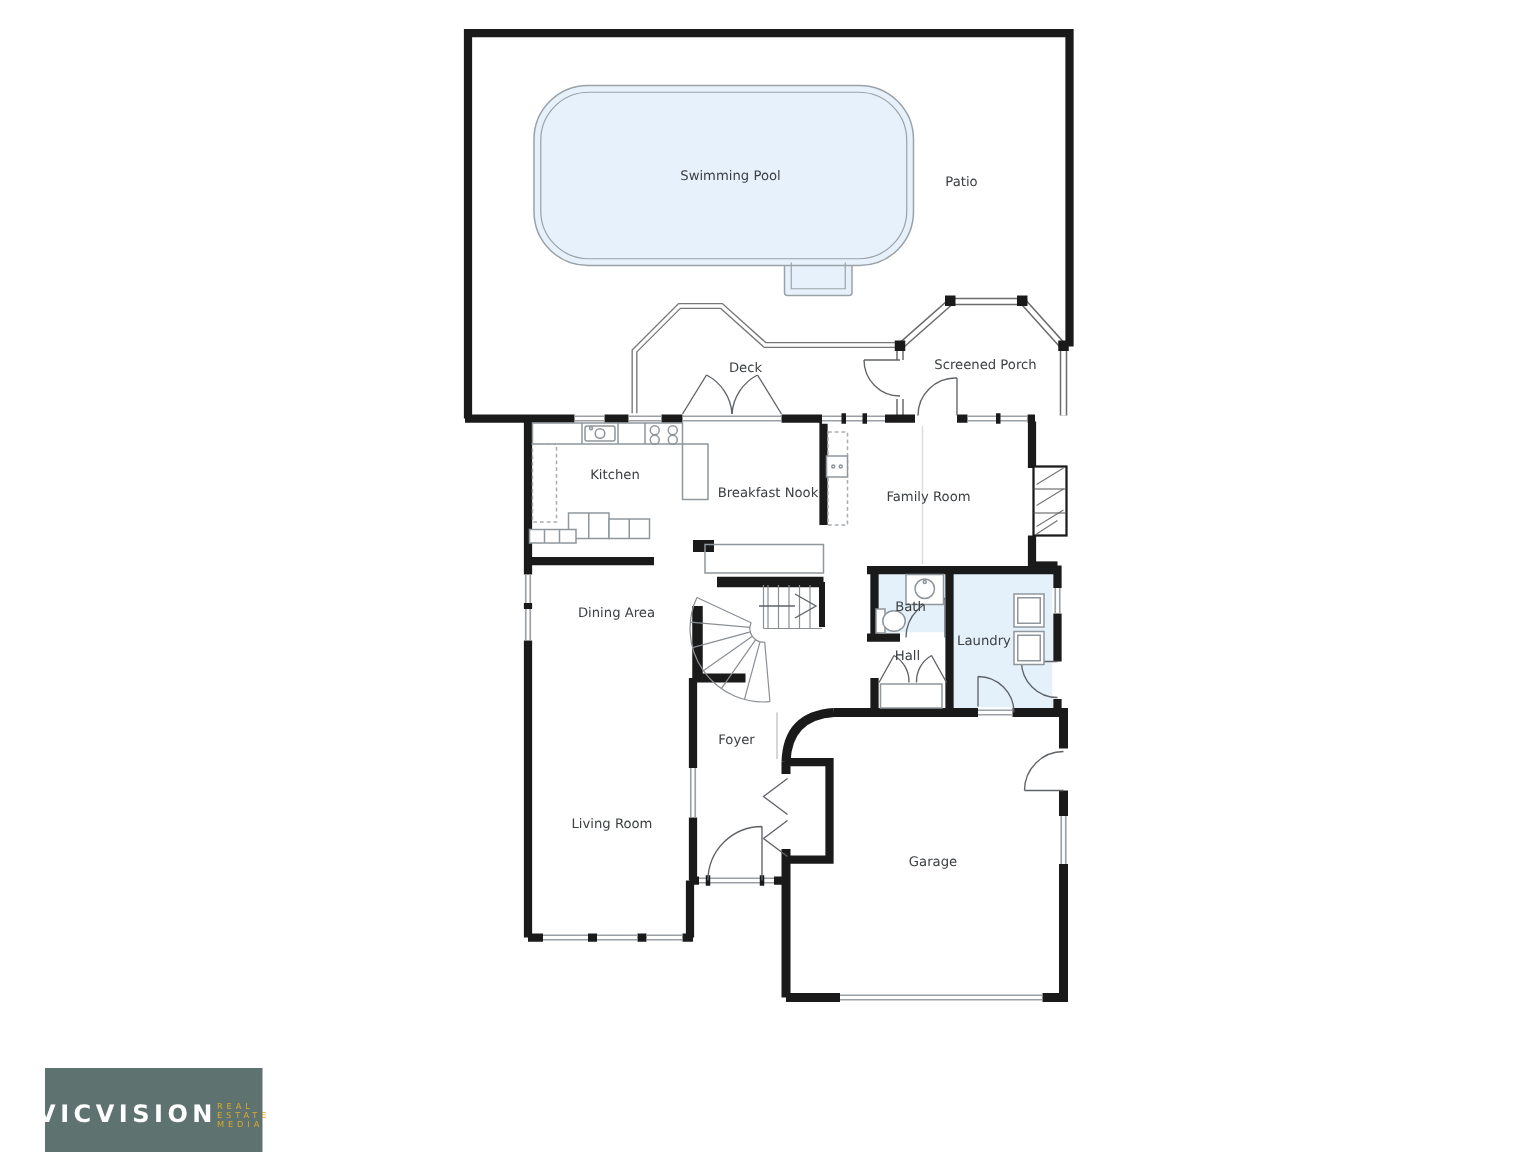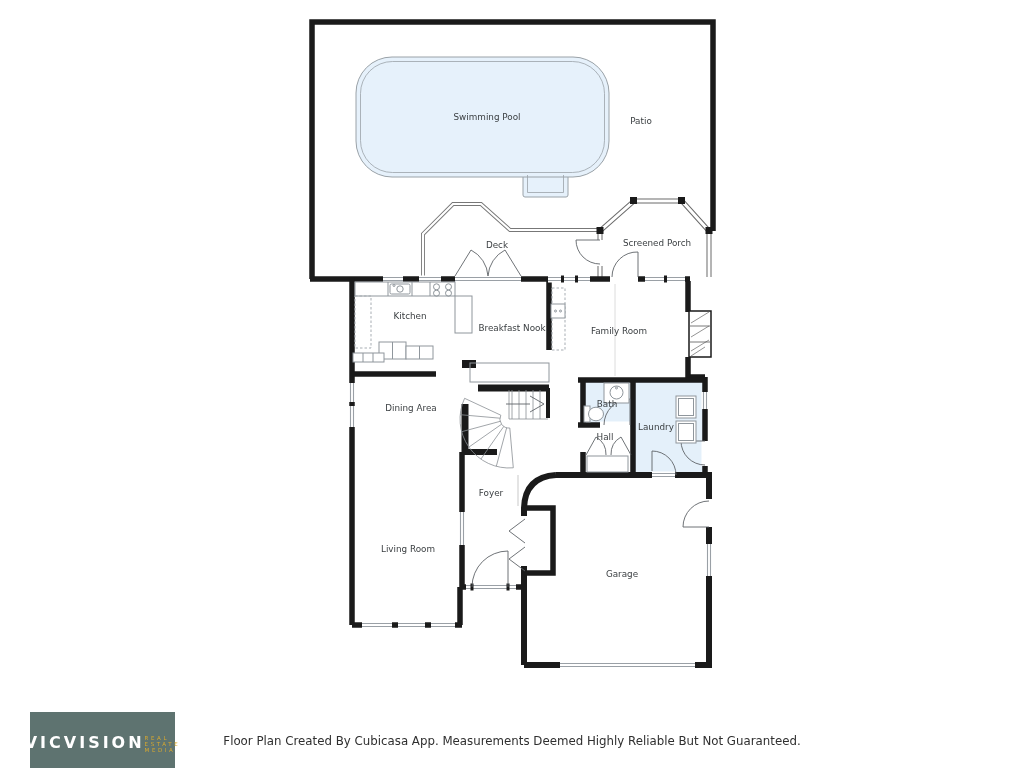--- a/index.html
+++ b/index.html
@@ -254,15 +254,14 @@
 </svg>
 
 <div class="logo">
   <svg width="96" height="26" viewBox="0 0 96 30">
     <path d="M10,29 L30,12 L30,5 L38,5 L38,7 L48,1 L86,29" stroke="#e9af2c" stroke-width="5" fill="none" stroke-linejoin="miter"></path>
   </svg>
   <div class="logo-title">VICVISION</div>
   <div class="logo-tag">REAL ESTATE MEDIA</div>
 </div>
 
-<div class="footer">Floor Plan Created By Cubicasa App. Measurements Deemed Highly Reliable But Not Guaranteed.</div>
 
 </div>
 
 </body></html>

